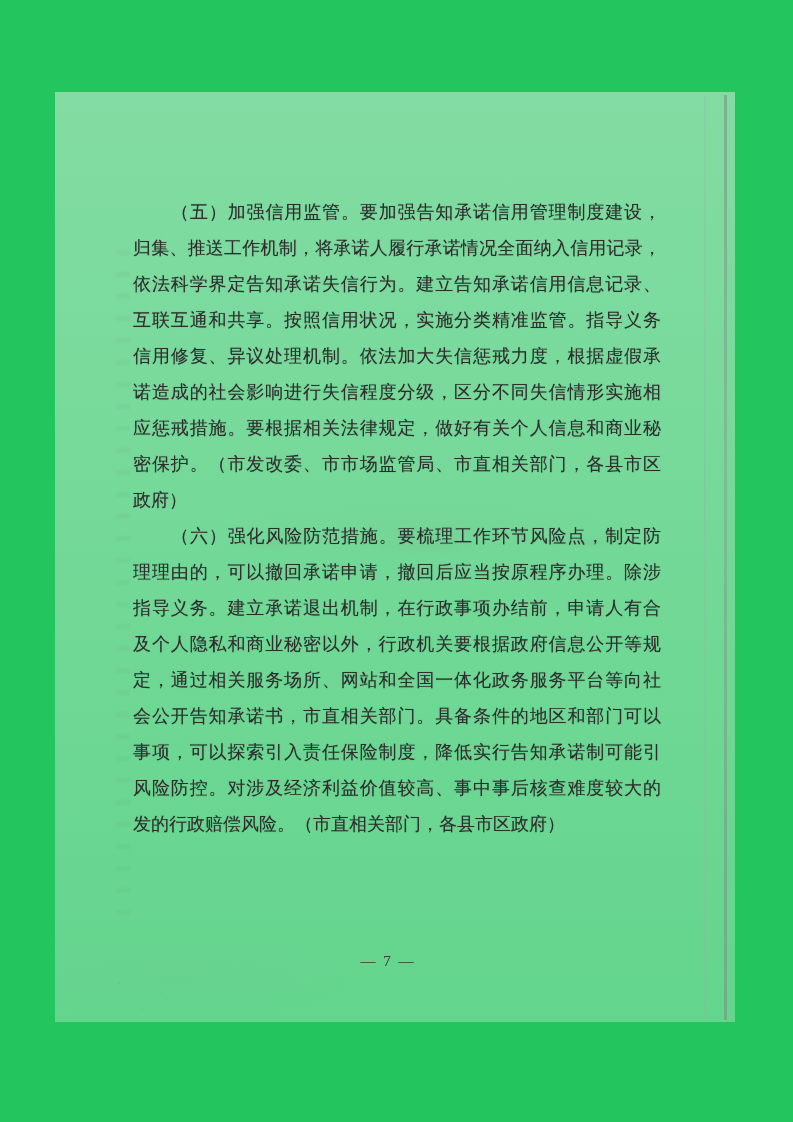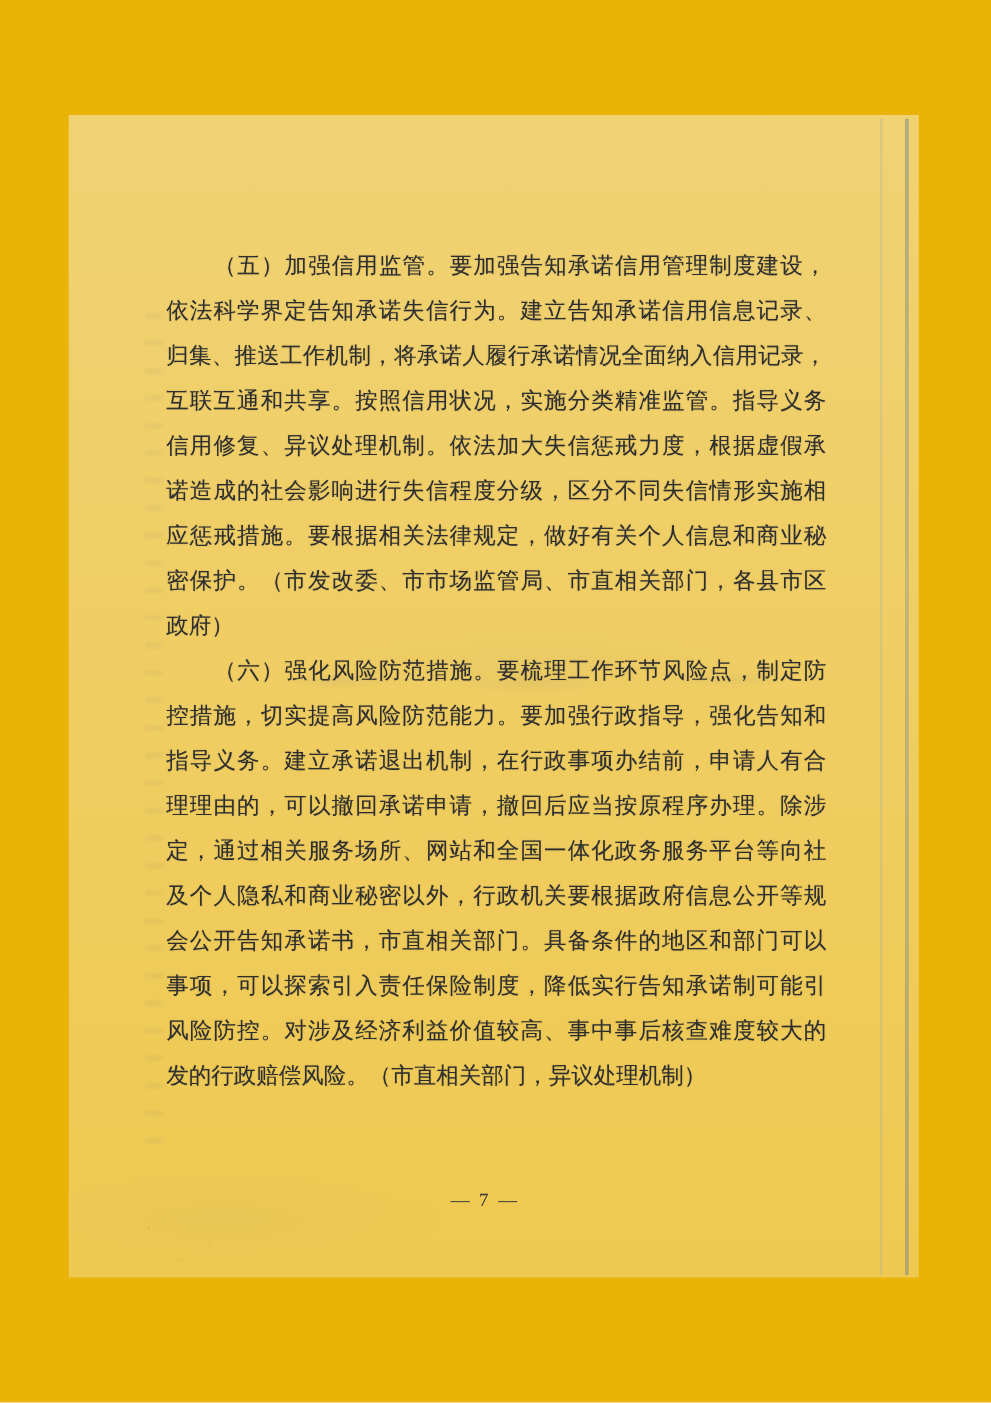--- a/index.html
+++ b/index.html
@@ -1,20 +1,20 @@
 <!DOCTYPE html>
 <html><head>
 <meta charset="utf-8">
 <style>
   html, body { margin: 0; padding: 0; background: #ffffff; }
   .screen {
     position: relative;
     width: 793px;
     height: 1122px;
-    background: #eab308;
+    background: #22c55e;
     overflow: hidden;
     font-family: "Liberation Serif", "DejaVu Serif", serif;
   }
   
   .paper-tint {
     position: absolute;
     left: 55px; top: 92px;
     width: 680px; height: 930px;
     background:
       radial-gradient(ellipse 260px 60px at 18% 95%, rgba(150,152,148,0.06), transparent 70%),
@@ -108,35 +108,34 @@
 
   <div class="paper-tint"></div>
   <div class="smudge-left"></div>
   <div class="smudge-ghost"></div>
   <div class="speckles-bottom"></div>
   <div class="scan-line-light"></div>
   <div class="scan-line-dark"></div>
 
   <div class="textblock">
     <div class="doc-line indent">（五）加强信用监管。要加强告知承诺信用管理制度建设，</div>
+    <div class="doc-line">归集、推送工作机制，将承诺人履行承诺情况全面纳入信用记录，</div>
     <div class="doc-line">依法科学界定告知承诺失信行为。建立告知承诺信用信息记录、</div>
-    <div class="doc-line">归集、推送工作机制，将承诺人履行承诺情况全面纳入信用记录，</div>
     <div class="doc-line">互联互通和共享。按照信用状况，实施分类精准监管。指导义务</div>
     <div class="doc-line">信用修复、异议处理机制。依法加大失信惩戒力度，根据虚假承</div>
     <div class="doc-line">诺造成的社会影响进行失信程度分级，区分不同失信情形实施相</div>
     <div class="doc-line">应惩戒措施。要根据相关法律规定，做好有关个人信息和商业秘</div>
     <div class="doc-line">密保护。（市发改委、市市场监管局、市直相关部门，各县市区</div>
     <div class="doc-line last">政府）</div>
     <div class="doc-line indent">（六）强化风险防范措施。要梳理工作环节风险点，制定防</div>
-    <div class="doc-line">控措施，切实提高风险防范能力。要加强行政指导，强化告知和</div>
+    <div class="doc-line">理理由的，可以撤回承诺申请，撤回后应当按原程序办理。除涉</div>
     <div class="doc-line">指导义务。建立承诺退出机制，在行政事项办结前，申请人有合</div>
-    <div class="doc-line">理理由的，可以撤回承诺申请，撤回后应当按原程序办理。除涉</div>
+    <div class="doc-line">及个人隐私和商业秘密以外，行政机关要根据政府信息公开等规</div>
     <div class="doc-line">定，通过相关服务场所、网站和全国一体化政务服务平台等向社</div>
-    <div class="doc-line">及个人隐私和商业秘密以外，行政机关要根据政府信息公开等规</div>
     <div class="doc-line">会公开告知承诺书，市直相关部门。具备条件的地区和部门可以</div>
     <div class="doc-line">事项，可以探索引入责任保险制度，降低实行告知承诺制可能引</div>
     <div class="doc-line">风险防控。对涉及经济利益价值较高、事中事后核查难度较大的</div>
-    <div class="doc-line last">发的行政赔偿风险。（市直相关部门，异议处理机制）</div>
+    <div class="doc-line last">发的行政赔偿风险。（市直相关部门，各县市区政府）</div>
   </div>
 
   <div class="page-number">— 7 —</div>
 
 </div>
 
 </body></html>

